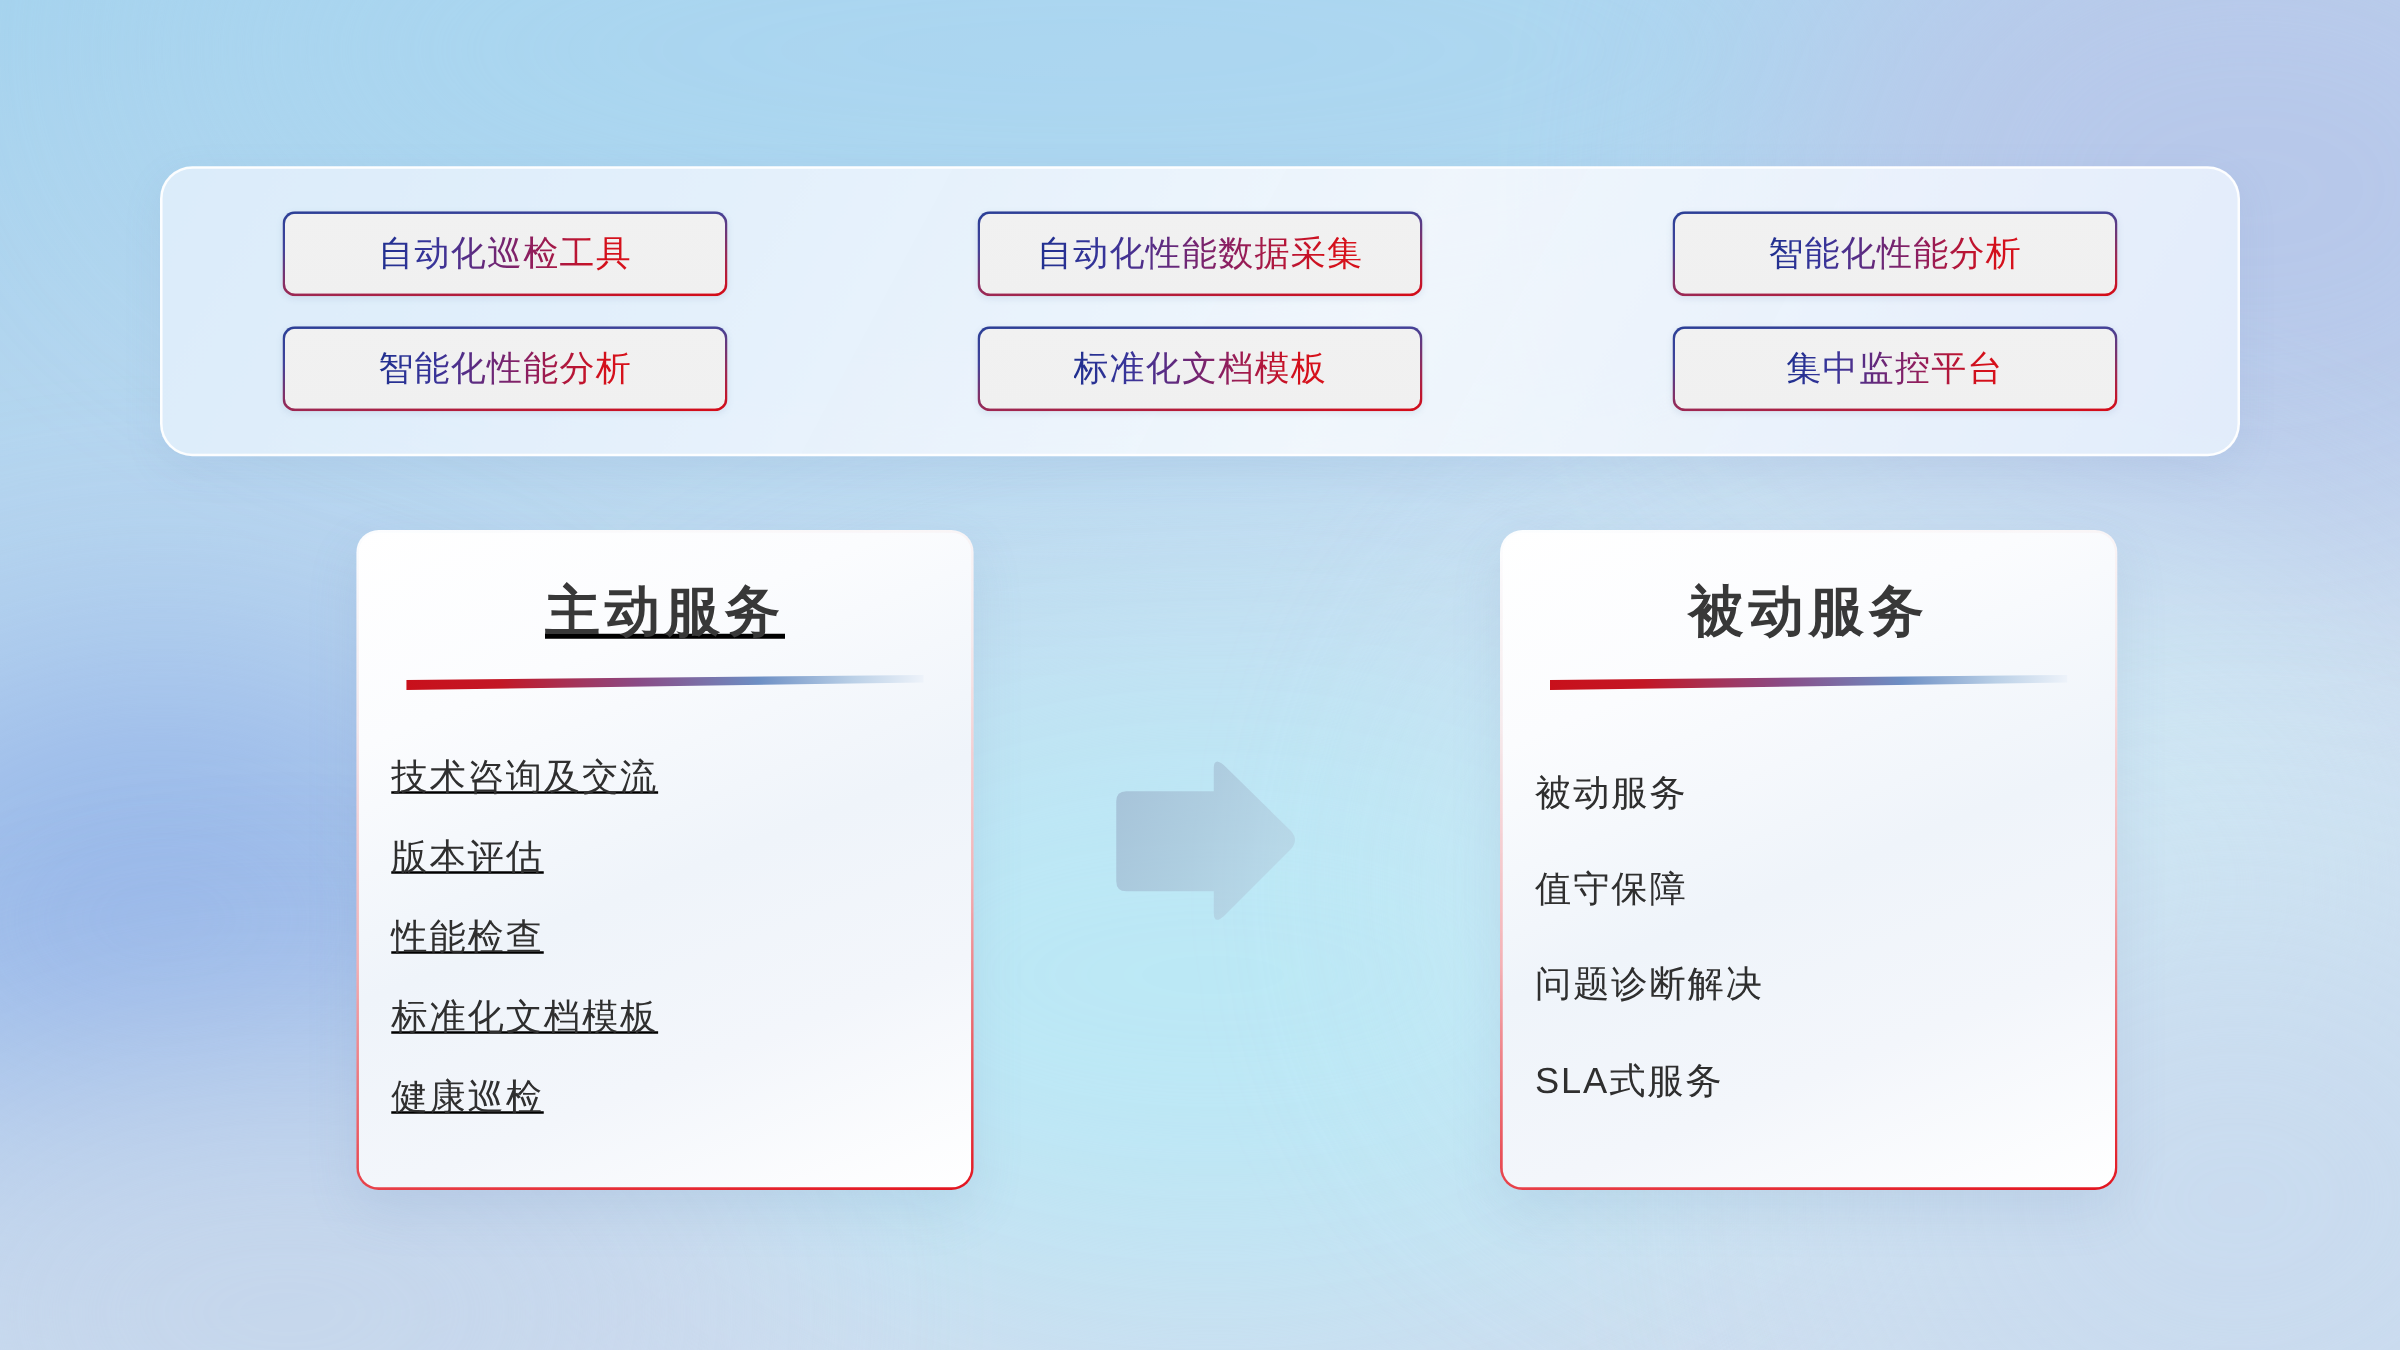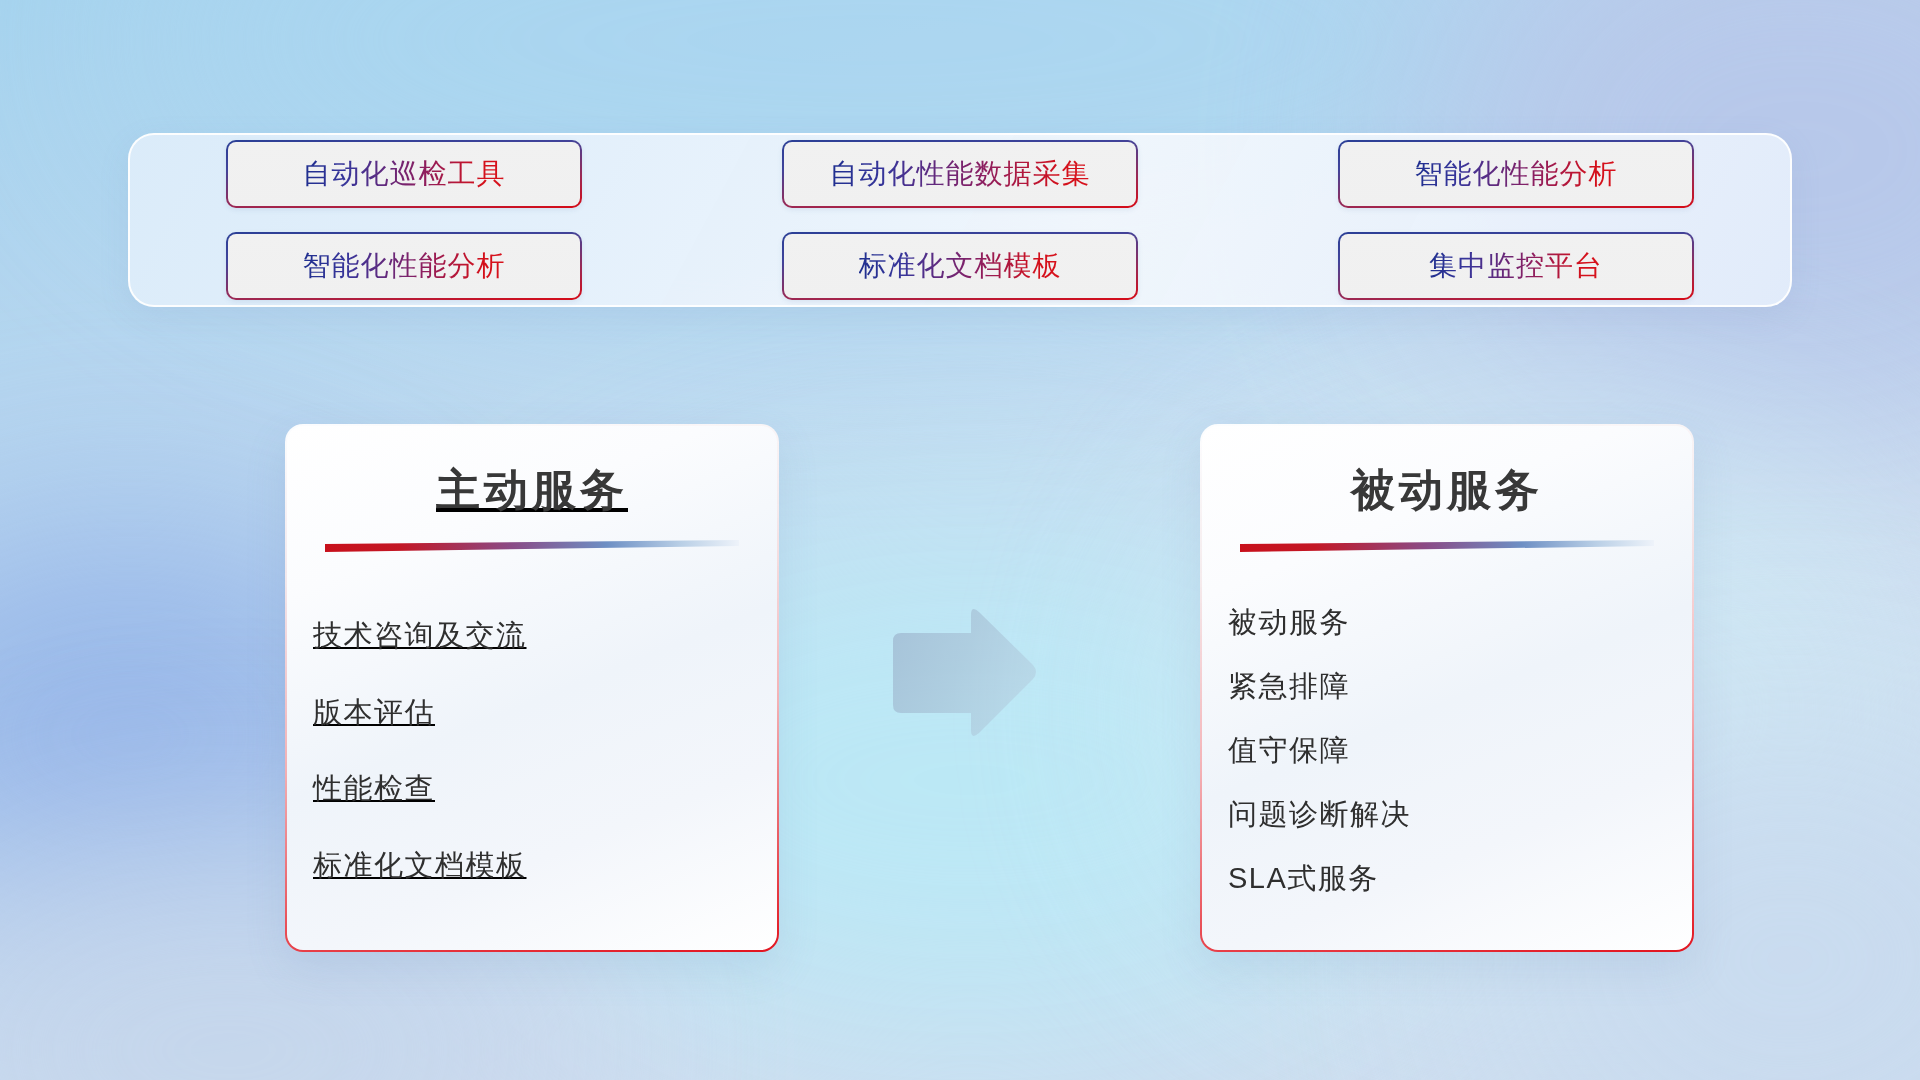--- a/index.html
+++ b/index.html
@@ -60,21 +60,21 @@
     left: -120px; top: 840px; width: 700px; height: 420px;
     background: #c6d7ec; opacity: .9;
   }
 
   
   #capability-panel {
     position: absolute;
     left: 128px;
     top: 133px;
     width: 1664px;
-    height: 174px;
+    height: 232px;
     border-radius: 26px;
     border: 2px solid rgba(255,255,255,.92);
     background: linear-gradient(118deg,
         rgba(222,237,250,.92) 0%,
         rgba(232,242,252,.92) 28%,
         rgba(244,248,253,.93) 58%,
         rgba(236,243,252,.92) 82%,
         rgba(228,238,251,.92) 100%);
     box-shadow: 0 10px 30px rgba(120,150,190,.13);
     display: flex;
@@ -246,20 +246,21 @@
         </defs>
         <path d="M0,4 L440,0 L440,6 L0,12 Z" fill="url(#divGradL)"></path>
       </svg>
     </div>
 
     <ul class="card-list">
       <li class="card-list-item">技术咨询及交流</li>
       <li class="card-list-item">版本评估</li>
       <li class="card-list-item">性能检查</li>
       <li class="card-list-item">标准化文档模板</li>
+      <li class="card-list-item">健康巡检</li>
     </ul>
   </div>
 
   <div id="flow-arrow">
     <svg viewBox="0 0 156 140" aria-hidden="true">
       <defs>
         <linearGradient id="arrowGrad" x1="0" y1="0" x2="1" y2="0.4">
           <stop offset="0%" stop-color="#9cb4cd" stop-opacity="0.72"></stop>
           <stop offset="55%" stop-color="#a5bed3" stop-opacity="0.62"></stop>
           <stop offset="100%" stop-color="#b2cbdd" stop-opacity="0.55"></stop>
@@ -284,20 +285,19 @@
             <stop offset="86%" stop-color="#b9cfe6"></stop>
             <stop offset="100%" stop-color="#eef3fa"></stop>
           </linearGradient>
         </defs>
         <path d="M0,4 L440,0 L440,6 L0,12 Z" fill="url(#divGradR)"></path>
       </svg>
     </div>
 
     <ul class="card-list">
       <li class="card-list-item">被动服务</li>
-      <li class="card-list-item">紧急排障</li>
       <li class="card-list-item">值守保障</li>
       <li class="card-list-item">问题诊断解决</li>
       <li class="card-list-item">SLA式服务</li>
     </ul>
   </div>
 
 </div>
 
 </body></html>

